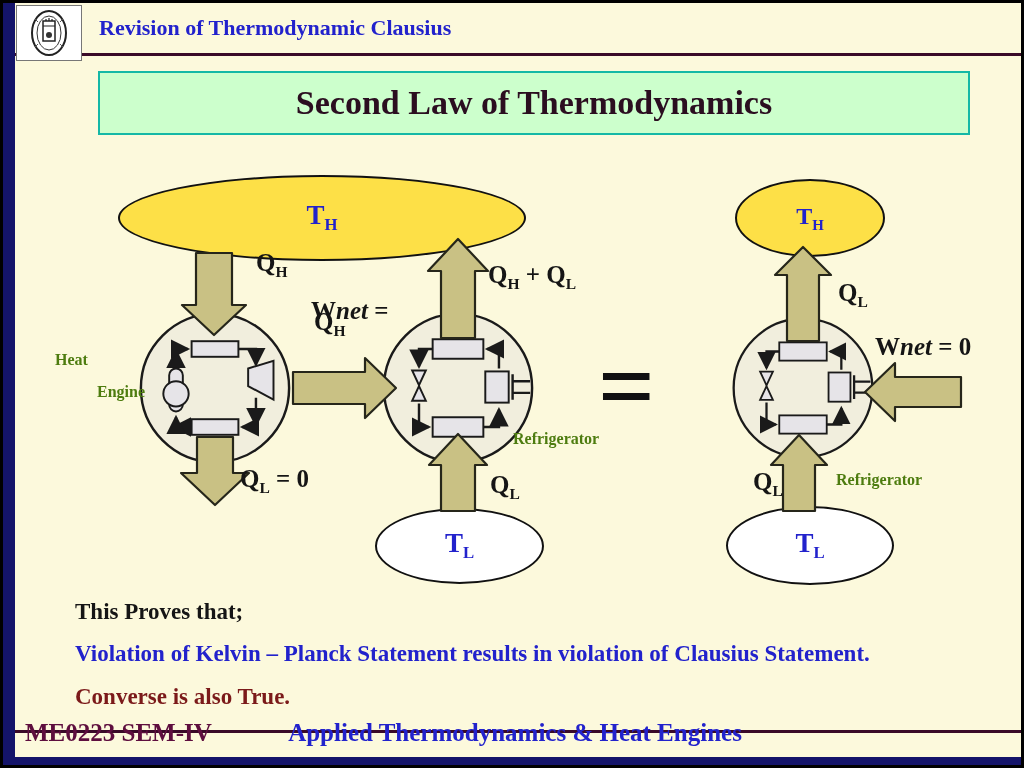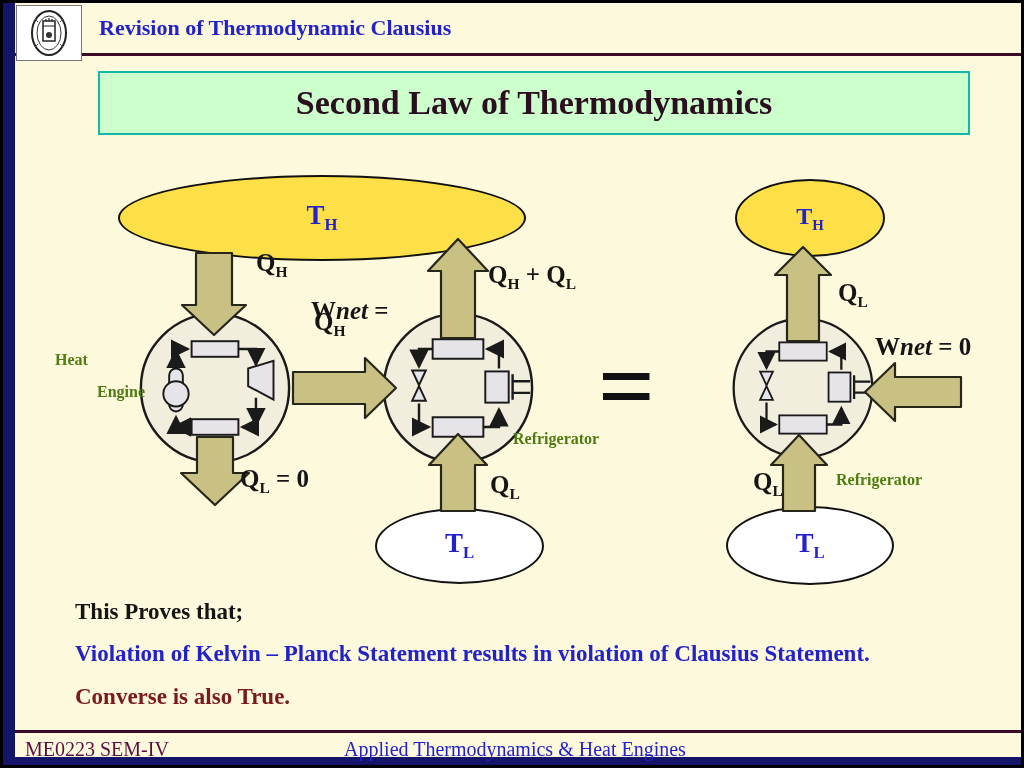--- a/index.html
+++ b/index.html
@@ -39,21 +39,21 @@
   .blue-lbl{color:#4d7c0f;font-size:16px;}
   .eq-sign{z-index:4;font-size:100px;font-weight:900;color:#111;line-height:1;}
   .wnet i{font-style:italic;}
 
   .body-line{left:55px;z-index:4;font-weight:bold;font-size:23px;margin-left:17px;}
   .bl1{top:596px;color:#151515;}
   .bl2{top:638px;color:#2222CC;}
   .bl3{top:681px;color:#7B1A1A;}
 
   .footer-rule{left:12px;top:727px;width:1009px;height:3px;background:#3A0A28;z-index:5;}
-  .footer-item{top:735px;z-index:6;font-weight:normal;font-size:20px;}
+  .footer-item{top:716px;z-index:6;font-weight:bold;font-size:25px;}
   .f-left{left:22px;color:#5E0E3E;}
   .f-center{left:0;width:1024px;text-align:center;color:#2222CC;}
   .f-right{right:10px;color:#5E0E3E;}
 </style>
 </head>
 <body>
 
 <div id="slide">
 
   <div class="abs navy-left"></div>

